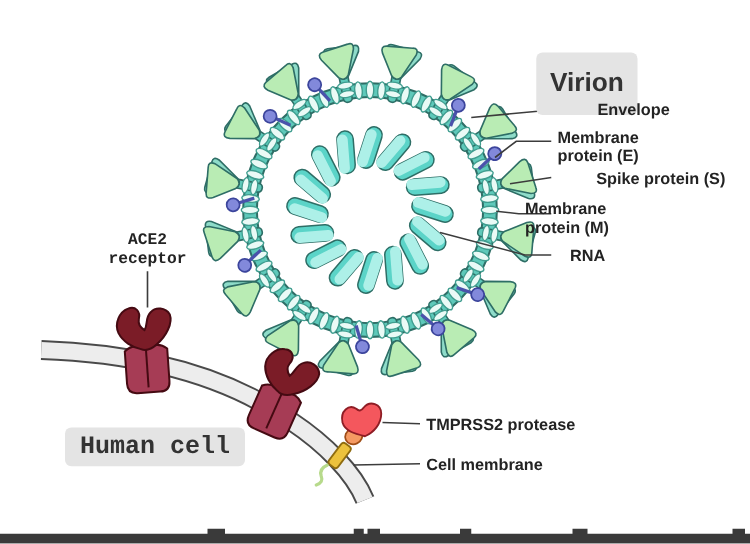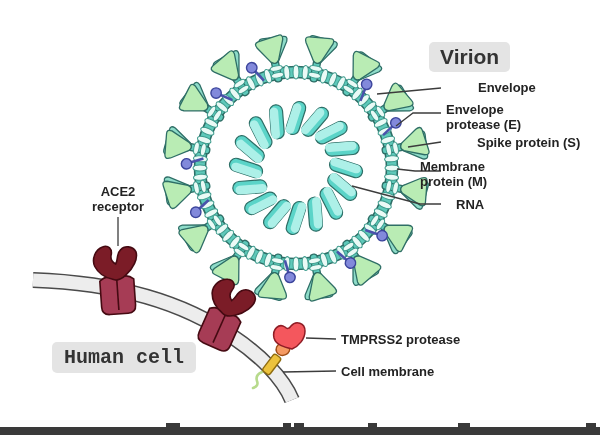--- a/index.html
+++ b/index.html
@@ -3,21 +3,21 @@
 <meta charset="utf-8">
 <style>
   html,body{margin:0;padding:0;background:#fff;}
   .stage{position:relative;width:600px;height:435px;background:#fff;overflow:hidden;
          font-family:"Liberation Sans",sans-serif;}
   .stage svg{position:absolute;left:0;top:0;}
   .lbl{position:absolute;font:700 13px/1.12 "Liberation Sans",sans-serif;color:var(--c-text,#232323);}
   .nowrap{white-space:nowrap;}
   .badge{position:absolute;background:var(--c-badge-bg,#e4e4e4);border-radius:5px;color:#333;
          font-family:"Liberation Sans",sans-serif;font-weight:700;}
-  .virion-badge{left:429px;top:42px;font-size:21px;padding:3px 11px;}
+  .virion-badge{left:429px;top:42px;font-size:21px;padding:13px 11px;}
   .human-cell-badge{left:52px;top:342px;font-size:20px;padding:4px 12px;font-family:Liberation Mono, monospace;}
   .membrane-outline{fill:none;stroke:var(--c-membrane-stroke,#4a4a4a);stroke-width:16;}
   .membrane-fill{fill:none;stroke:var(--c-membrane-fill,#ededed);stroke-width:13;}
   .ace2-base{fill:var(--c-ace2-base,#a63c55);stroke:var(--c-ace2-stroke,#450a12);stroke-width:1.6;}
   .ace2-slit{fill:none;stroke:var(--c-ace2-stroke,#450a12);stroke-width:1.6;}
   .ace2-top{fill:var(--c-ace2-top,#7b1c27);stroke:var(--c-ace2-stroke,#450a12);stroke-width:1.6;}
   .tm-head{fill:var(--c-tmprss2-head,#f4575d);stroke:var(--c-tmprss2-head-stroke,#8f1d25);stroke-width:1.5;}
   .tm-mid{fill:var(--c-tmprss2-mid,#f59a62);stroke:var(--c-tmprss2-mid-stroke,#a04e17);stroke-width:1.4;}
   .tm-stem{fill:var(--c-tmprss2-stem,#ecc23d);stroke:var(--c-tmprss2-stem-stroke,#8f6c10);stroke-width:1.4;}
   .tm-tail{fill:none;stroke:var(--c-tmprss2-tail,#b7da8c);stroke-width:2.6;stroke-linecap:round;}
@@ -468,20 +468,20 @@
       <rect class="strip" x="368" y="423" width="9" height="5"></rect>
       <rect class="strip" x="458" y="423" width="12" height="5"></rect>
       <rect class="strip" x="586" y="423" width="10" height="5"></rect>
     </g>
   </svg>
 
   <div class="badge virion-badge">Virion</div>
   <div class="badge human-cell-badge">Human cell</div>
 
   <div class="lbl nowrap" style="left:446px;top:81px;padding-left:32px;">Envelope</div>
-  <div class="lbl" style="left:446px;top:103px;width:76px;">Envelope protease (E)</div>
+  <div class="lbl" style="left:446px;top:103px;width:76px;">Membrane protein (E)</div>
   <div class="lbl nowrap" style="left:446px;top:136px;margin-left:31px;">Spike protein (S)</div>
   <div class="lbl" style="left:420px;top:160px;width:78px;">Membrane protein (M)</div>
   <div class="lbl nowrap" style="left:456px;top:198px;">RNA</div>
-  <div class="lbl" style="left:84px;top:185px;width:68px;text-align:center;">ACE2 receptor</div>
+  <div class="lbl" style="left:84px;top:185px;width:68px;text-align:center;font-family:Liberation Mono, monospace;">ACE2 receptor</div>
   <div class="lbl nowrap" style="left:341px;top:333px;">TMPRSS2 protease</div>
   <div class="lbl nowrap" style="left:341px;top:365px;">Cell membrane</div>
 </div>
 
 </body></html>

